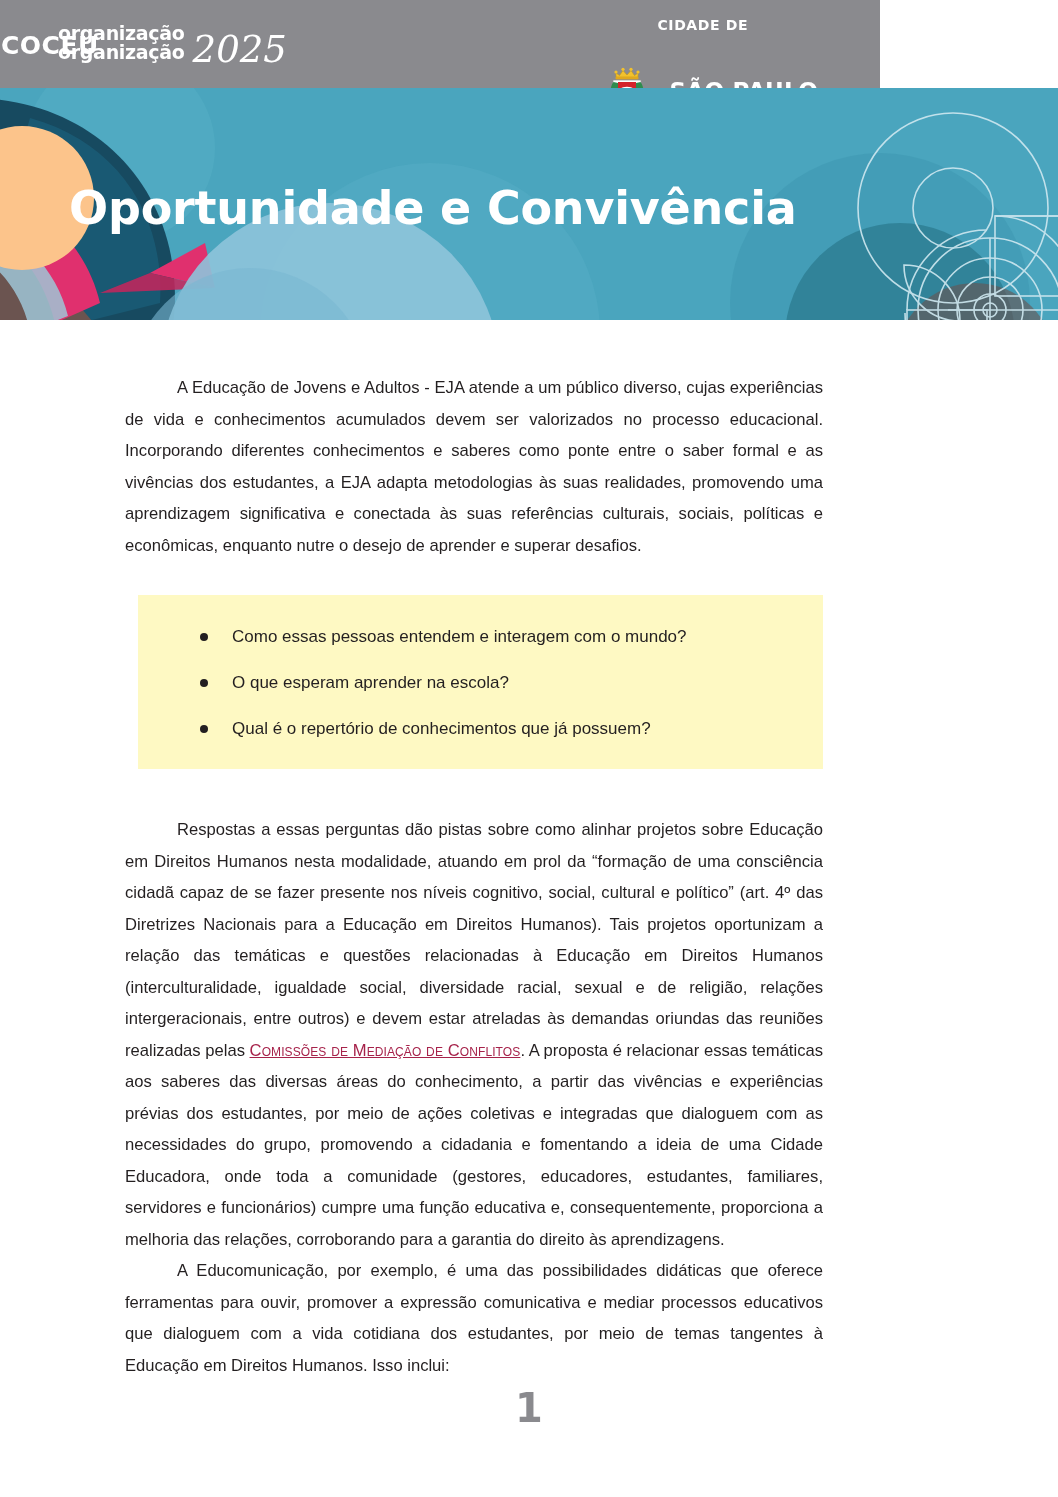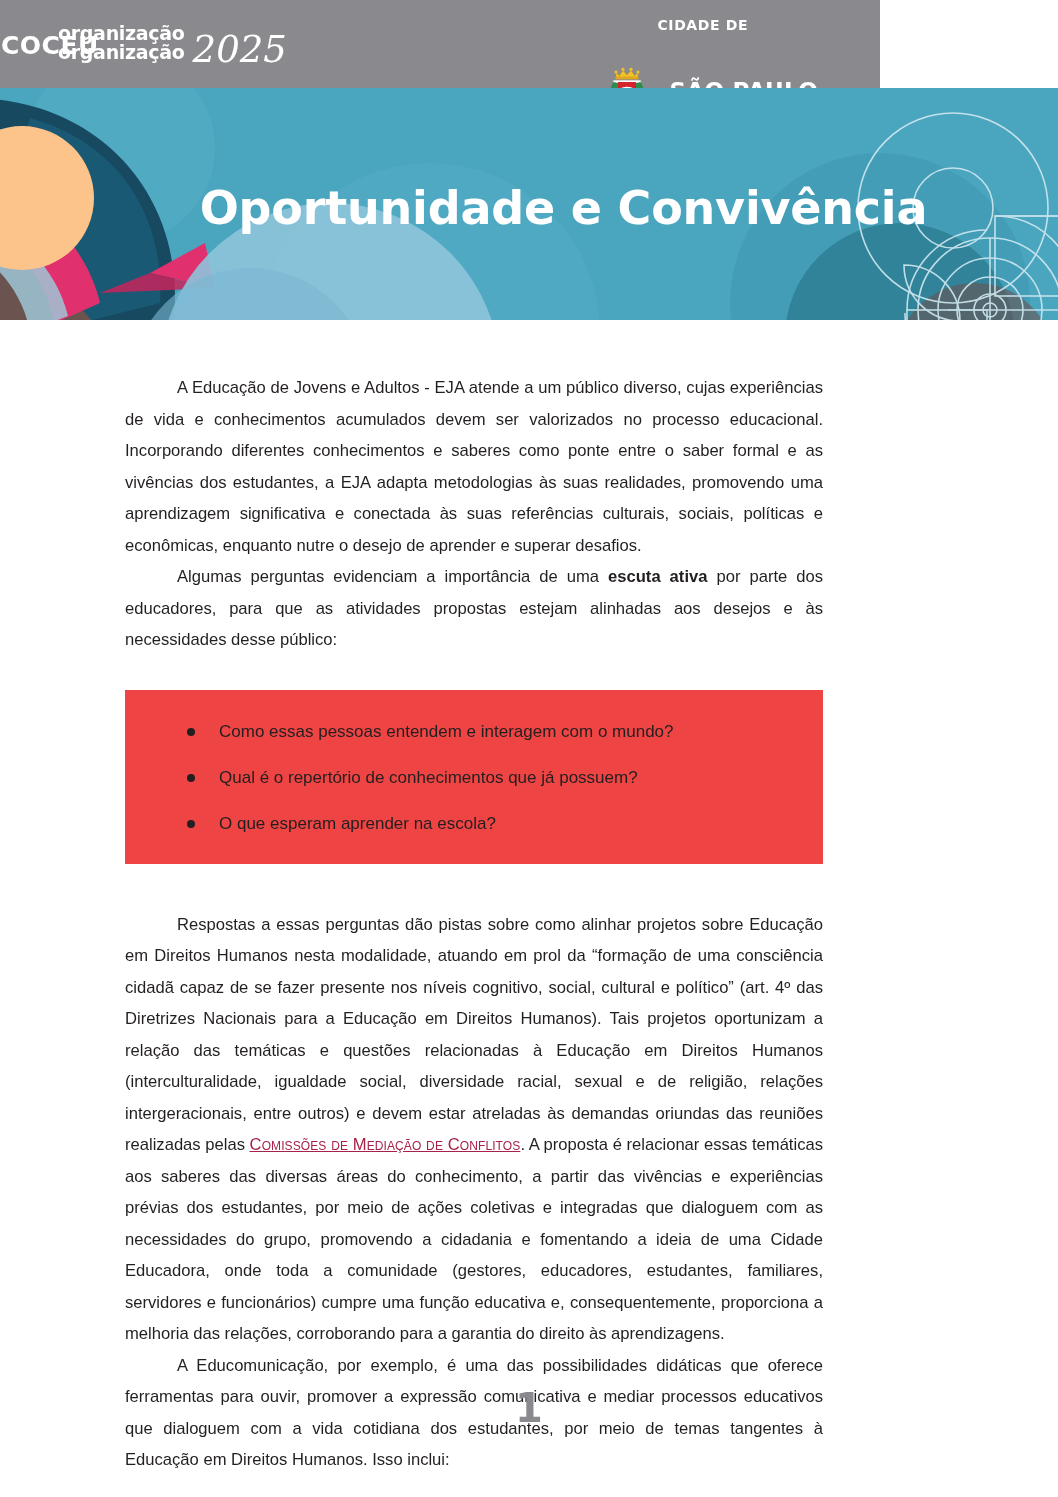--- a/index.html
+++ b/index.html
@@ -133,21 +133,21 @@
     display: block;
   }
   .banner-title {
     position: absolute;
     left: 9px;
     right: 0;
     top: 0;
     height: 240px;
     display: flex;
     align-items: center;
-    justify-content: center;
+    justify-content: flex-start;
     pointer-events: none;
   }
   .banner-title span {
     font-family: "DejaVu Sans", sans-serif;
     font-weight: 700;
     font-size: 46px;
     color: #ffffff;
     letter-spacing: -0.2px;
     padding-left: 60px;
   }
@@ -176,22 +176,22 @@
   a.doclink,
   span.doclink {
     color: #a6224a;
     text-decoration: underline;
     font-variant: small-caps;
     letter-spacing: 0.1px;
   }
 
   
   .callout {
-    margin: 34px 0 0 0;
-    background: #ef4444;
+    margin: 34px 0 0 13px;
+    background: #fef9c3;
     padding: 30px 0 28px 0;
   }
   .callout ul {
     list-style: none;
     margin: 0;
     padding: 0 40px 0 62px;
   }
   .callout li {
     position: relative;
     font-family: "Liberation Sans", sans-serif;
@@ -338,37 +338,34 @@
 
   <div class="banner-title">
     <span>Oportunidade e Convivência</span>
   </div>
 </div>
 
 <div class="page">
 
   <p class="body-text first">A Educação de Jovens e Adultos - EJA atende a um público diverso, cujas experiências de vida e conhecimentos acumulados devem ser valorizados no processo educacional. Incorporando diferentes conhecimentos e saberes como ponte entre o saber formal e as vivências dos estudantes, a EJA adapta metodologias às suas realidades, promovendo uma aprendizagem significativa e conectada às suas referências culturais, sociais, políticas e econômicas, enquanto nutre o desejo de aprender e superar desafios.</p>
 
-  <p class="body-text tight">
-    <span>Algumas perguntas evidenciam a importância de uma </span><b class="strong">escuta ativa</b><span> por parte dos educadores, para que as atividades propostas estejam alinhadas aos desejos e às necessidades desse público:</span>
-  </p>
 
   <div class="callout">
     <ul>
       <li>
         <span class="bullet"></span>
         <span>Como essas pessoas entendem e interagem com o mundo?</span>
       </li>
       <li>
         <span class="bullet"></span>
-        <span>Qual é o repertório de conhecimentos que já possuem?</span>
+        <span> O que esperam aprender na escola?</span>
       </li>
       <li>
         <span class="bullet"></span>
-        <span> O que esperam aprender na escola?</span>
+        <span>Qual é o repertório de conhecimentos que já possuem?</span>
       </li>
     </ul>
   </div>
 
   <p class="body-text" style="margin-top:45px">
     <span>Respostas a essas perguntas dão pistas sobre como alinhar projetos sobre Educação em Direitos Humanos nesta modalidade, atuando em prol da “formação de uma consciência cidadã capaz de se fazer presente nos níveis cognitivo, social, cultural e político” (art. 4º das Diretrizes Nacionais para a Educação em Direitos Humanos). Tais projetos oportunizam a relação das temáticas e questões relacionadas à Educação em Direitos Humanos (interculturalidade,  igualdade social, diversidade racial, sexual e de religião, relações intergeracionais, entre outros) e devem estar atreladas às demandas oriundas das reuniões realizadas pelas </span><a class="doclink" href="#">Comissões de Mediação de Conflitos</a><span>. A proposta é relacionar essas temáticas aos saberes das diversas áreas do conhecimento, a partir das vivências e experiências prévias dos estudantes, por meio de ações coletivas e integradas que dialoguem com as necessidades do grupo, promovendo a cidadania e fomentando a ideia de uma Cidade Educadora, onde toda a comunidade (gestores, educadores, estudantes, familiares, servidores e funcionários) cumpre uma função educativa e, consequentemente, proporciona a melhoria das relações, corroborando para a garantia do direito às aprendizagens.</span>
   </p>
 
   <p class="body-text tight">A Educomunicação, por exemplo, é uma das possibilidades didáticas que oferece ferramentas para ouvir, promover a expressão comunicativa e mediar processos educativos que dialoguem com a vida cotidiana dos estudantes, por meio de temas tangentes à Educação em Direitos Humanos. Isso inclui:</p>
 

